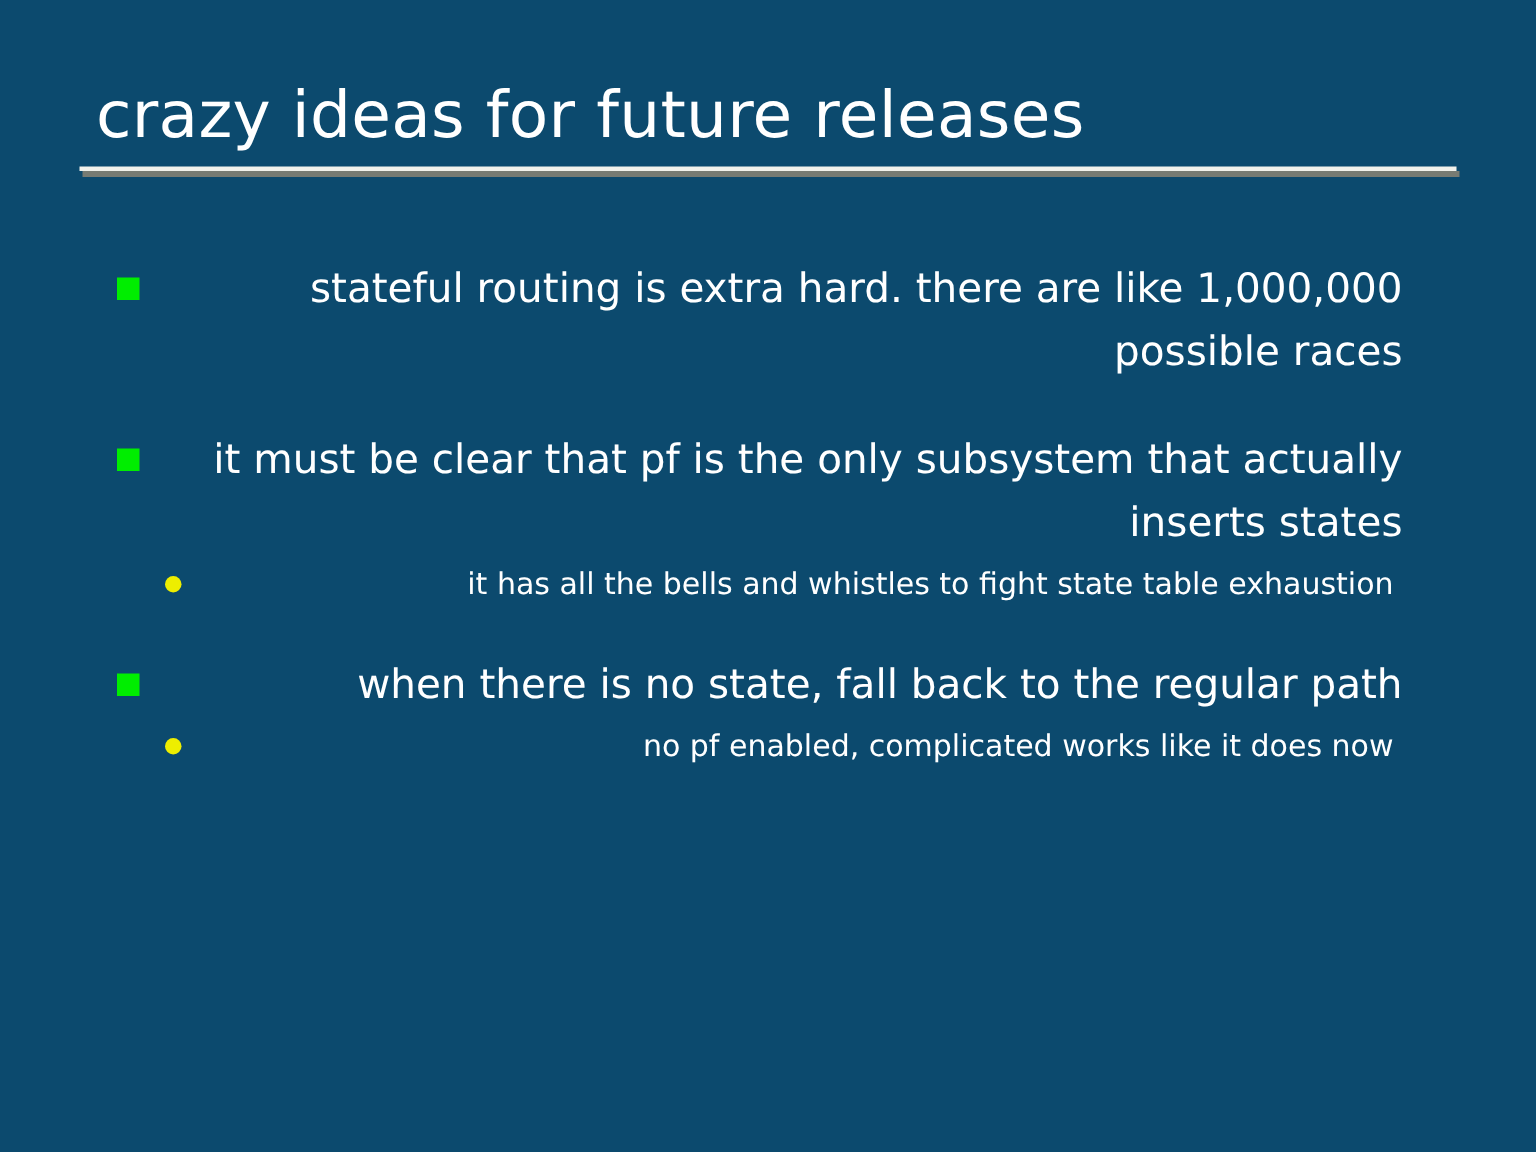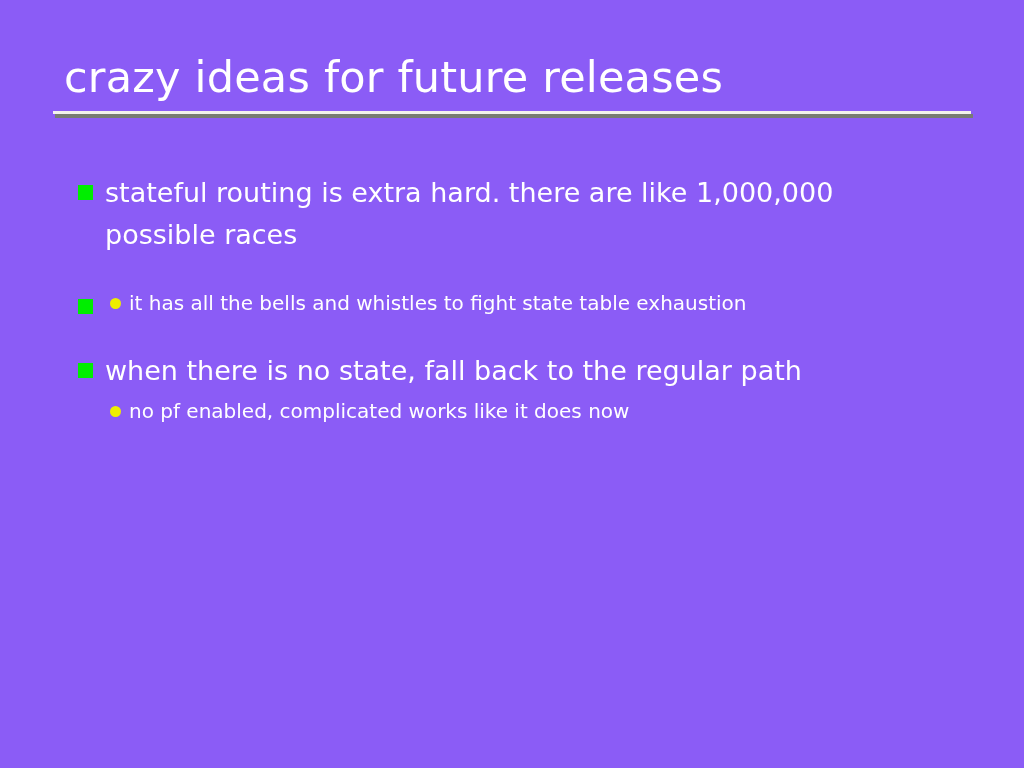--- a/index.html
+++ b/index.html
@@ -11,21 +11,21 @@
     height: 768px;
     overflow: hidden;
     background: #36699e;
     font-family: "DejaVu Sans", sans-serif;
   }
 
   .slide {
     position: relative;
     width: 1024px;
     height: 768px;
-    background: #8b5cf6;
+    background: #0c4a6e;
     box-sizing: border-box;
   }
 
   
   .title-block {
     position: absolute;
     left: 53px;
     top: 52px;
     width: 918px;
   }
@@ -58,20 +58,21 @@
   
   .body-block {
     position: absolute;
     left: 78px;
     top: 172px;
     width: 900px;
   }
 
   .group {
     margin-bottom: 30px;
+    text-align: right;
   }
   .group:last-child {
     margin-bottom: 16px;
   }
 
   
   .l1 {
     position: relative;
     padding-left: 27px;
     color: #ffffff;
@@ -136,20 +137,21 @@
     <div class="group">
       <div class="l1">
         <span class="marker-sq"></span>
         <span class="txt">stateful routing is extra hard. there are like 1,000,000 possible races</span>
       </div>
     </div>
 
     <div class="group">
       <div class="l1">
         <span class="marker-sq"></span>
+        <span class="txt">it must be clear that pf is the only subsystem that actually inserts states</span>
       </div>
       <div class="l2-list">
         <div class="l2">
           <span class="marker-dot"></span>
           <span class="txt">it has all the bells and whistles to fight state table exhaustion</span>
         </div>
       </div>
     </div>
 
     <div class="group">

